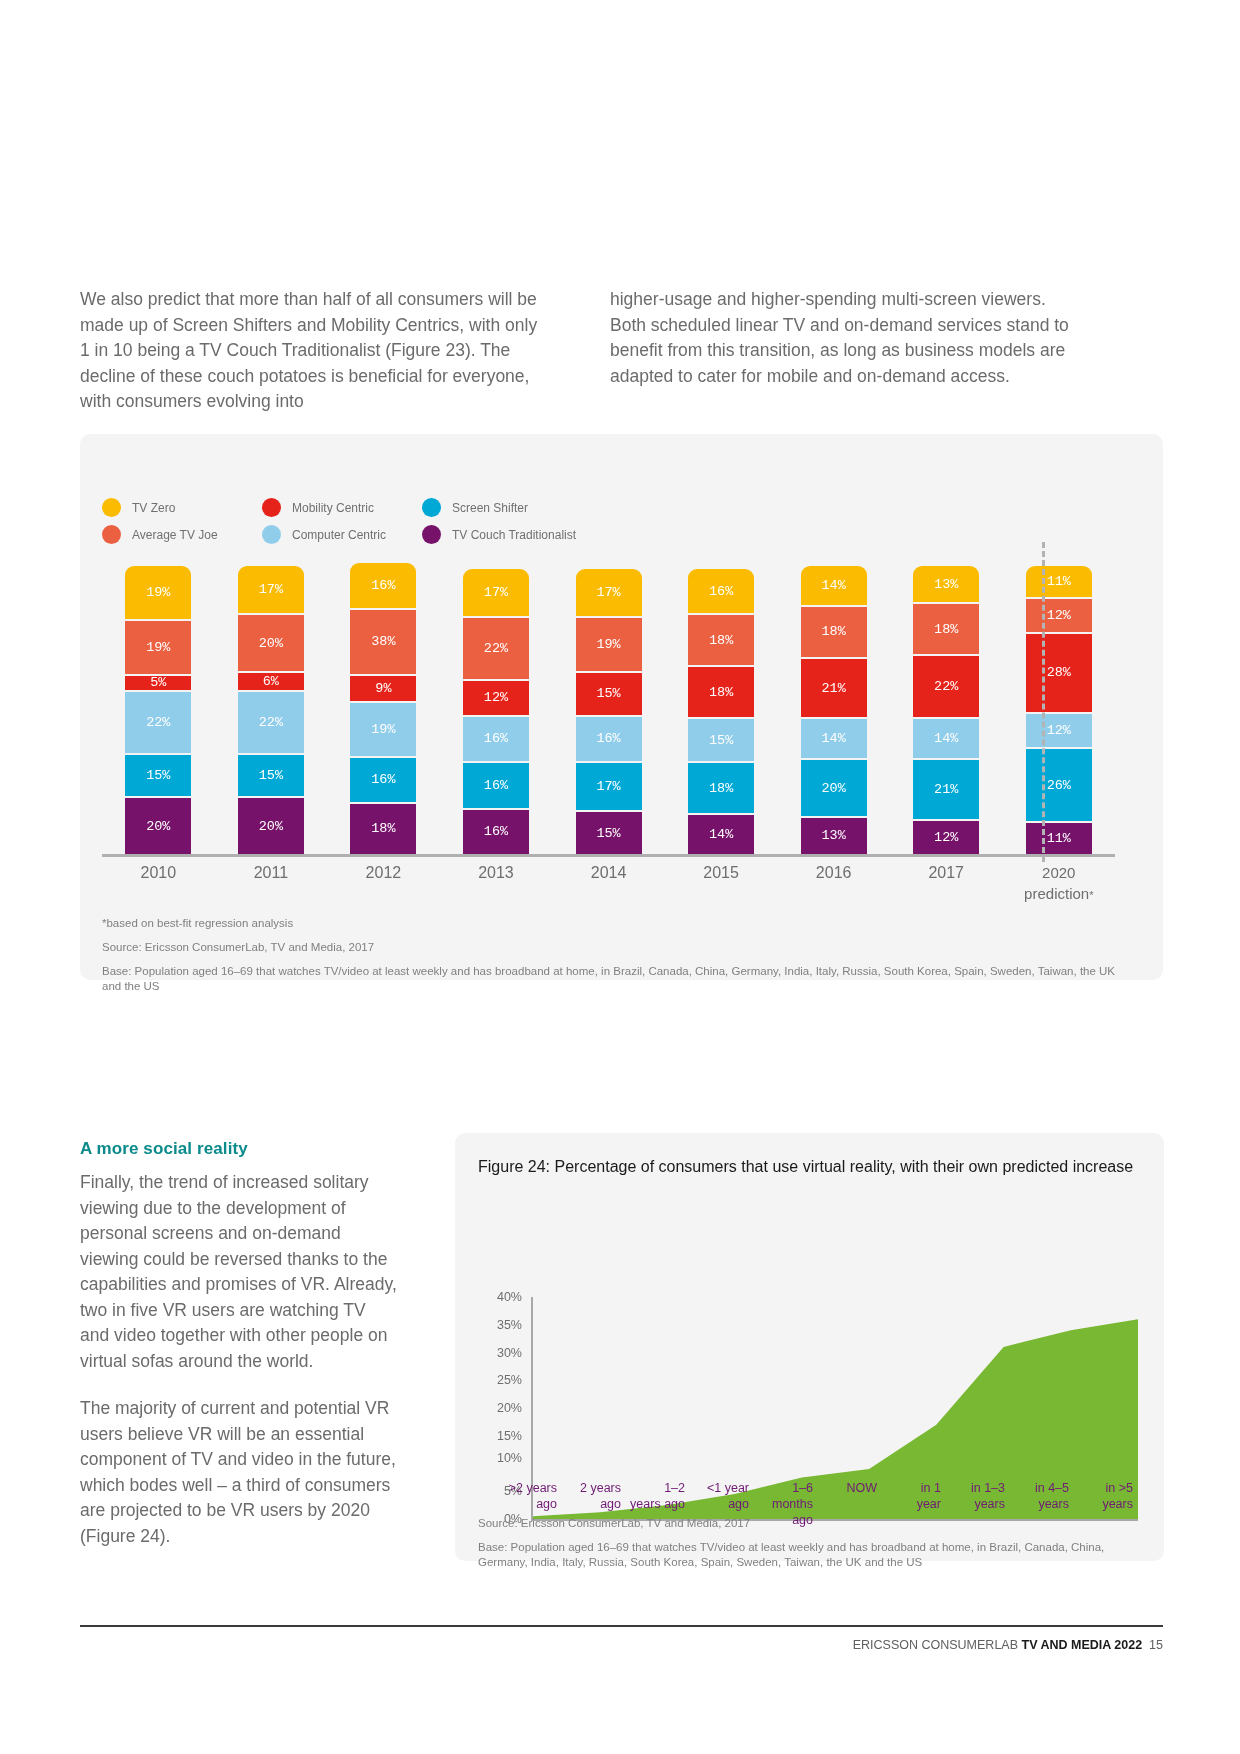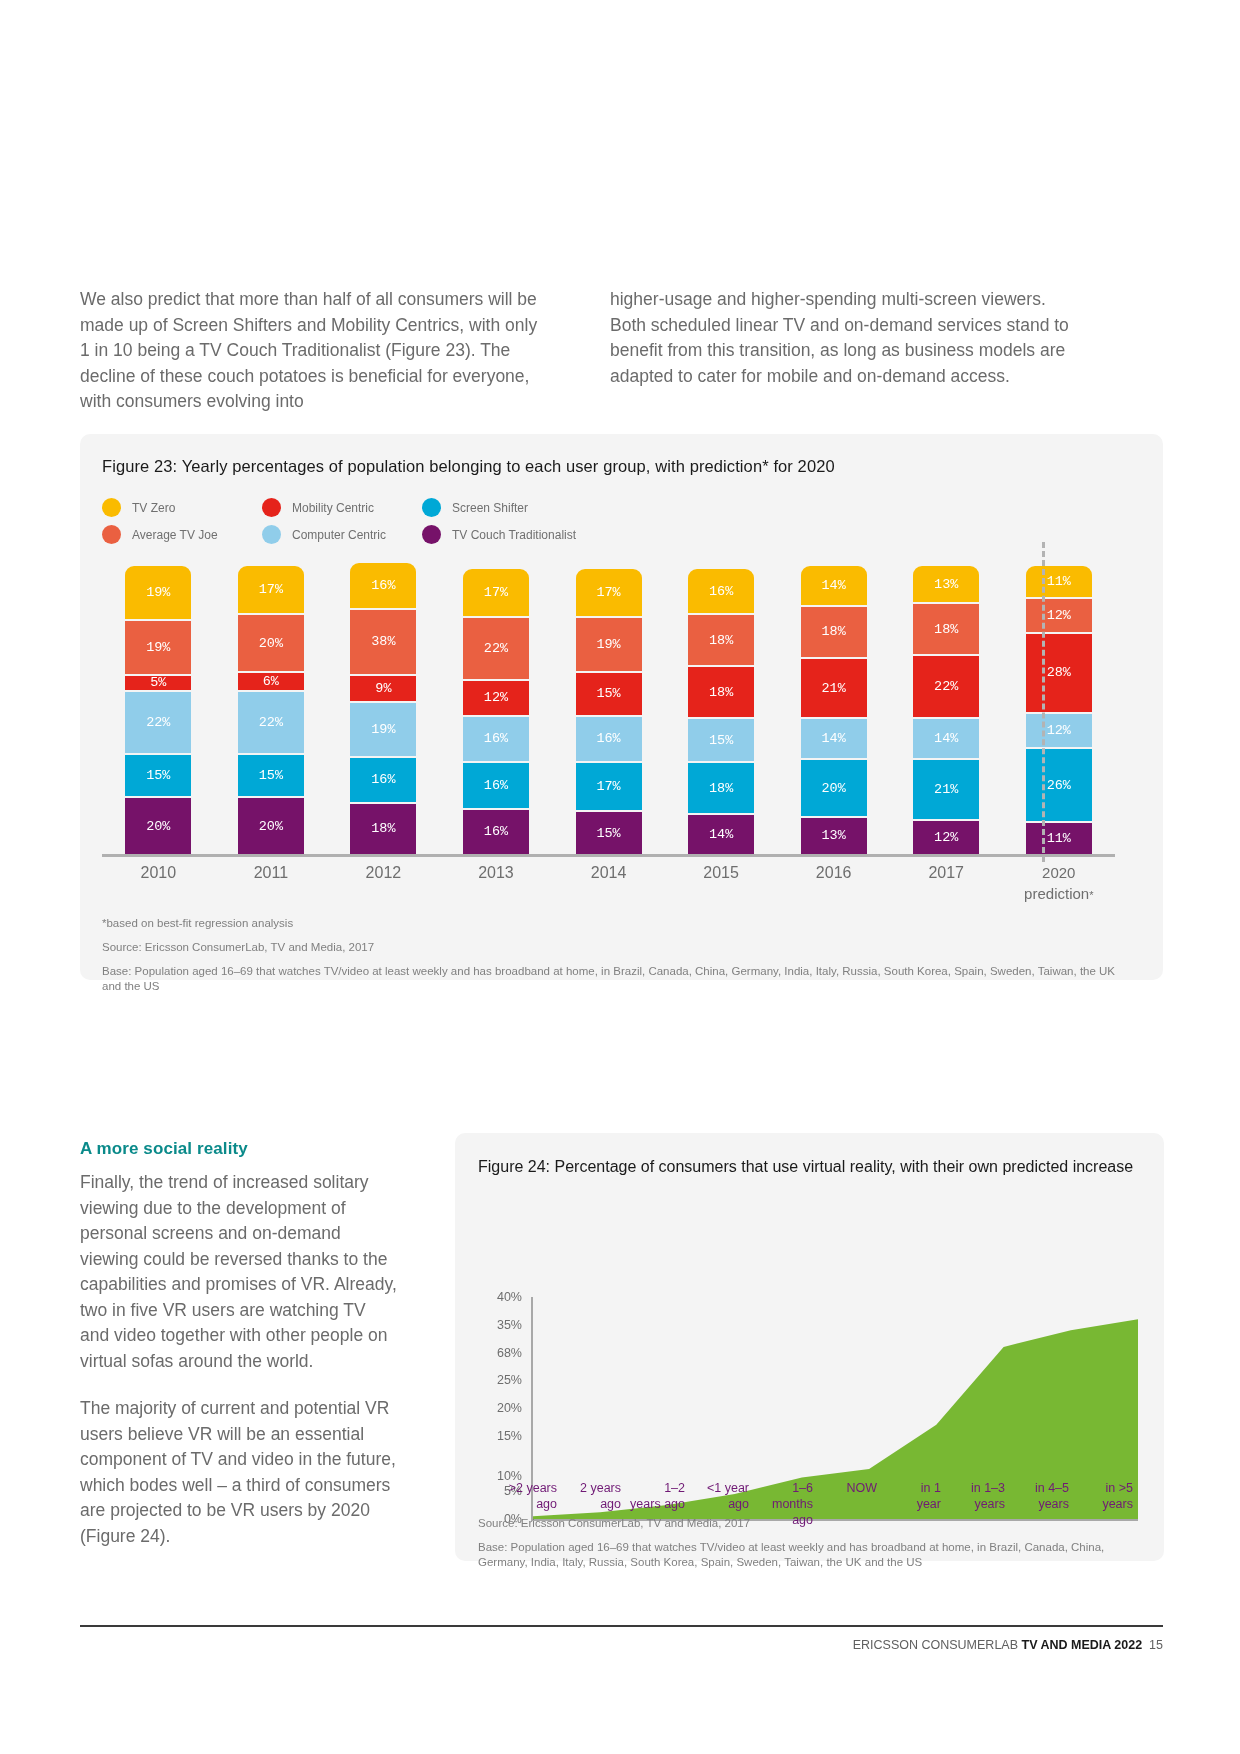--- a/index.html
+++ b/index.html
@@ -93,21 +93,20 @@
 <body>
 
 <div class="page">
 
   <div class="intro">
     <div class="intro-col">We also predict that more than half of all consumers will be made up of Screen Shifters and Mobility Centrics, with only 1 in 10 being a TV Couch Traditionalist (Figure 23). The decline of these couch potatoes is beneficial for everyone, with consumers evolving into</div>
     <div class="intro-col">higher-usage and higher-spending multi-screen viewers. Both scheduled linear TV and on-demand services stand to benefit from this transition, as long as business models are adapted to cater for mobile and on-demand access.</div>
   </div>
 
   <div class="fig23">
-    <div class="fig23-title">Figure 23: Yearly percentages of population belonging to each user group, with prediction* for 2020</div>
 
     <div class="legend">
       <div class="leg">
         <span class="dot" style="background:#fabb00"></span>
         <span class="lbl">TV Zero</span>
       </div>
       <div class="leg">
         <span class="dot" style="background:#e5231b"></span>
         <span class="lbl">Mobility Centric</span>
       </div>
@@ -254,25 +253,25 @@
   <div class="fig24">
     <div class="fig24-title">Figure 24: Percentage of consumers that use virtual reality, with their own predicted increase</div>
 
     <div class="area-chart">
       <div class="yaxis-zone">
         <div class="yaxis-line"></div>
         <div class="xaxis-line"></div>
         <div id="y-ticks">
             <div class="ytick" style="top: 222px;">0%</div>
             <div class="ytick" style="top: 194.25px;">5%</div>
-            <div class="ytick" style="top: 179px;">10%</div>
+            <div class="ytick" style="top: 161px;">10%</div>
             <div class="ytick" style="top: 138.75px;">15%</div>
             <div class="ytick" style="top: 111px;">20%</div>
             <div class="ytick" style="top: 83.25px;">25%</div>
-            <div class="ytick" style="top: 55.5px;">68%</div>
+            <div class="ytick" style="top: 55.5px;">30%</div>
             <div class="ytick" style="top: 27.75px;">35%</div>
             <div class="ytick" style="top: 0px;">40%</div>
           </div>
         <svg id="area-svg" width="605" height="222" viewBox="0 0 605 222" preserveAspectRatio="none" style="position:absolute;left:2px;top:0">
           <polygon id="area-poly" fill="#78b833" points="0.0,219.2 67.2,215.3 134.4,208.1 201.7,197.0 268.9,180.4 336.1,172.1 403.3,127.7 470.6,49.9 537.8,33.3 605.0,22.2 605,222 0,222"></polygon>
         </svg>
       </div>
     </div>
 
     <div class="xcats" id="x-cats">

